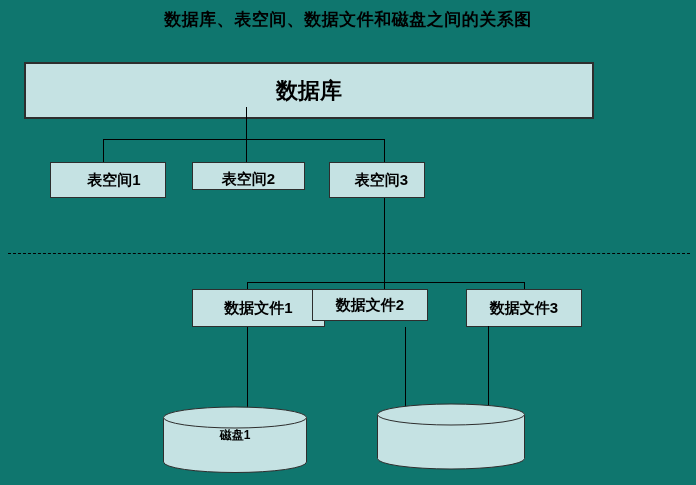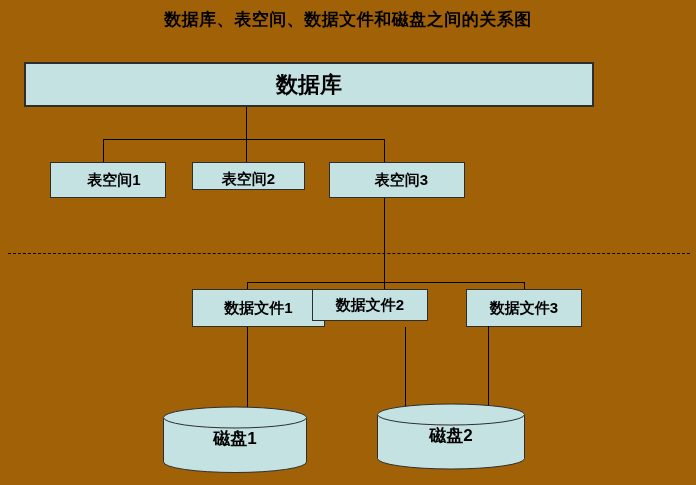--- a/index.html
+++ b/index.html
@@ -5,21 +5,21 @@
   :root{
     --node-fill:#c5e2e3;
     --outline:#2e2e2e;
     --line:#000000;
     --text:#000000;
   }
   html,body{margin:0;padding:0;background:#ffffff;}
   #canvas{
     position:relative;
     width:696px;height:485px;
-    background:#a16207;
+    background:#0f766e;
     font-family:"Liberation Sans","DejaVu Sans",sans-serif;
     color:var(--text);
     overflow:hidden;
   }
   .title{
     position:absolute;left:0;top:8px;width:696px;
     text-align:center;
     font-size:17px;font-weight:bold;
     letter-spacing:0.5px;
   }
@@ -39,47 +39,47 @@
     position:absolute;height:0;
     border-top:1px dashed var(--line);
   }
   .section-label{
     position:absolute;
     font-size:15px;font-weight:bold;white-space:nowrap;
   }
   .disk-svg{position:absolute;}
   .disk-label{
     position:absolute;text-align:center;
-    font-size:17px;font-weight:bold;
+    font-size:12px;font-weight:bold;
   }
 </style>
 </head>
 <body>
 
 <div id="canvas">
 
   <div class="title">数据库、表空间、数据文件和磁盘之间的关系图</div>
 
-  <div class="node db" style="left:24px;top:62px;width:570px;height:45px;">
+  <div class="node db" style="left:24px;top:62px;width:570px;height:57px;">
     <span>数据库</span>
   </div>
 
   <div class="vline" style="left:246px;top:107px;height:32px;"></div>
   <div class="hline" style="left:103px;top:139px;width:282px;"></div>
   <div class="vline" style="left:103px;top:139px;height:23px;"></div>
   <div class="vline" style="left:246px;top:139px;height:23px;"></div>
   <div class="vline" style="left:384px;top:139px;height:23px;"></div>
 
   <div class="node" style="left:50px;top:162px;width:116px;height:36px;padding-left:12px;">
     <span>表空间1</span>
   </div>
   <div class="node" style="left:192px;top:162px;width:113px;height:28px;align-items:flex-end;">
     <span>表空间2</span>
   </div>
-  <div class="node" style="left:329px;top:162px;width:136px;height:36px;padding-left:9px;">
+  <div class="node" style="left:329px;top:162px;width:96px;height:36px;padding-left:9px;">
     <span>表空间3</span>
   </div>
 
   <div class="dashed" style="left:8px;top:253px;width:682px;"></div>
 
   <div class="vline" style="left:384px;top:198px;height:91px;"></div>
   <div class="hline" style="left:247px;top:282px;width:278px;"></div>
   <div class="vline" style="left:247px;top:282px;height:7px;"></div>
   <div class="vline" style="left:524px;top:282px;height:7px;"></div>
 
@@ -100,15 +100,14 @@
   <svg class="disk-svg" style="left:163px;top:406px;" width="144" height="67" viewBox="0 0 144 67">
     <path d="M0.5,11.5 L0.5,56 A71.5,10.5 0 0 0 143.5,56 L143.5,11.5" style="fill:var(--node-fill);stroke:var(--outline);stroke-width:1;"></path>
     <ellipse cx="72" cy="11.5" rx="71.5" ry="10.5" style="fill:var(--node-fill);stroke:var(--outline);stroke-width:1;"></ellipse>
   </svg>
   <div class="disk-label" style="left:163px;top:427px;width:144px;">磁盘1</div>
 
   <svg class="disk-svg" style="left:377px;top:403px;" width="148" height="67" viewBox="0 0 148 67">
     <path d="M0.5,11.5 L0.5,55.5 A73.5,10.5 0 0 0 147.5,55.5 L147.5,11.5" style="fill:var(--node-fill);stroke:var(--outline);stroke-width:1;"></path>
     <ellipse cx="74" cy="11.5" rx="73.5" ry="10.5" style="fill:var(--node-fill);stroke:var(--outline);stroke-width:1;"></ellipse>
   </svg>
-  <div class="disk-label" style="left:377px;top:424px;width:148px;">磁盘2</div>
 
 </div>
 
 </body></html>

